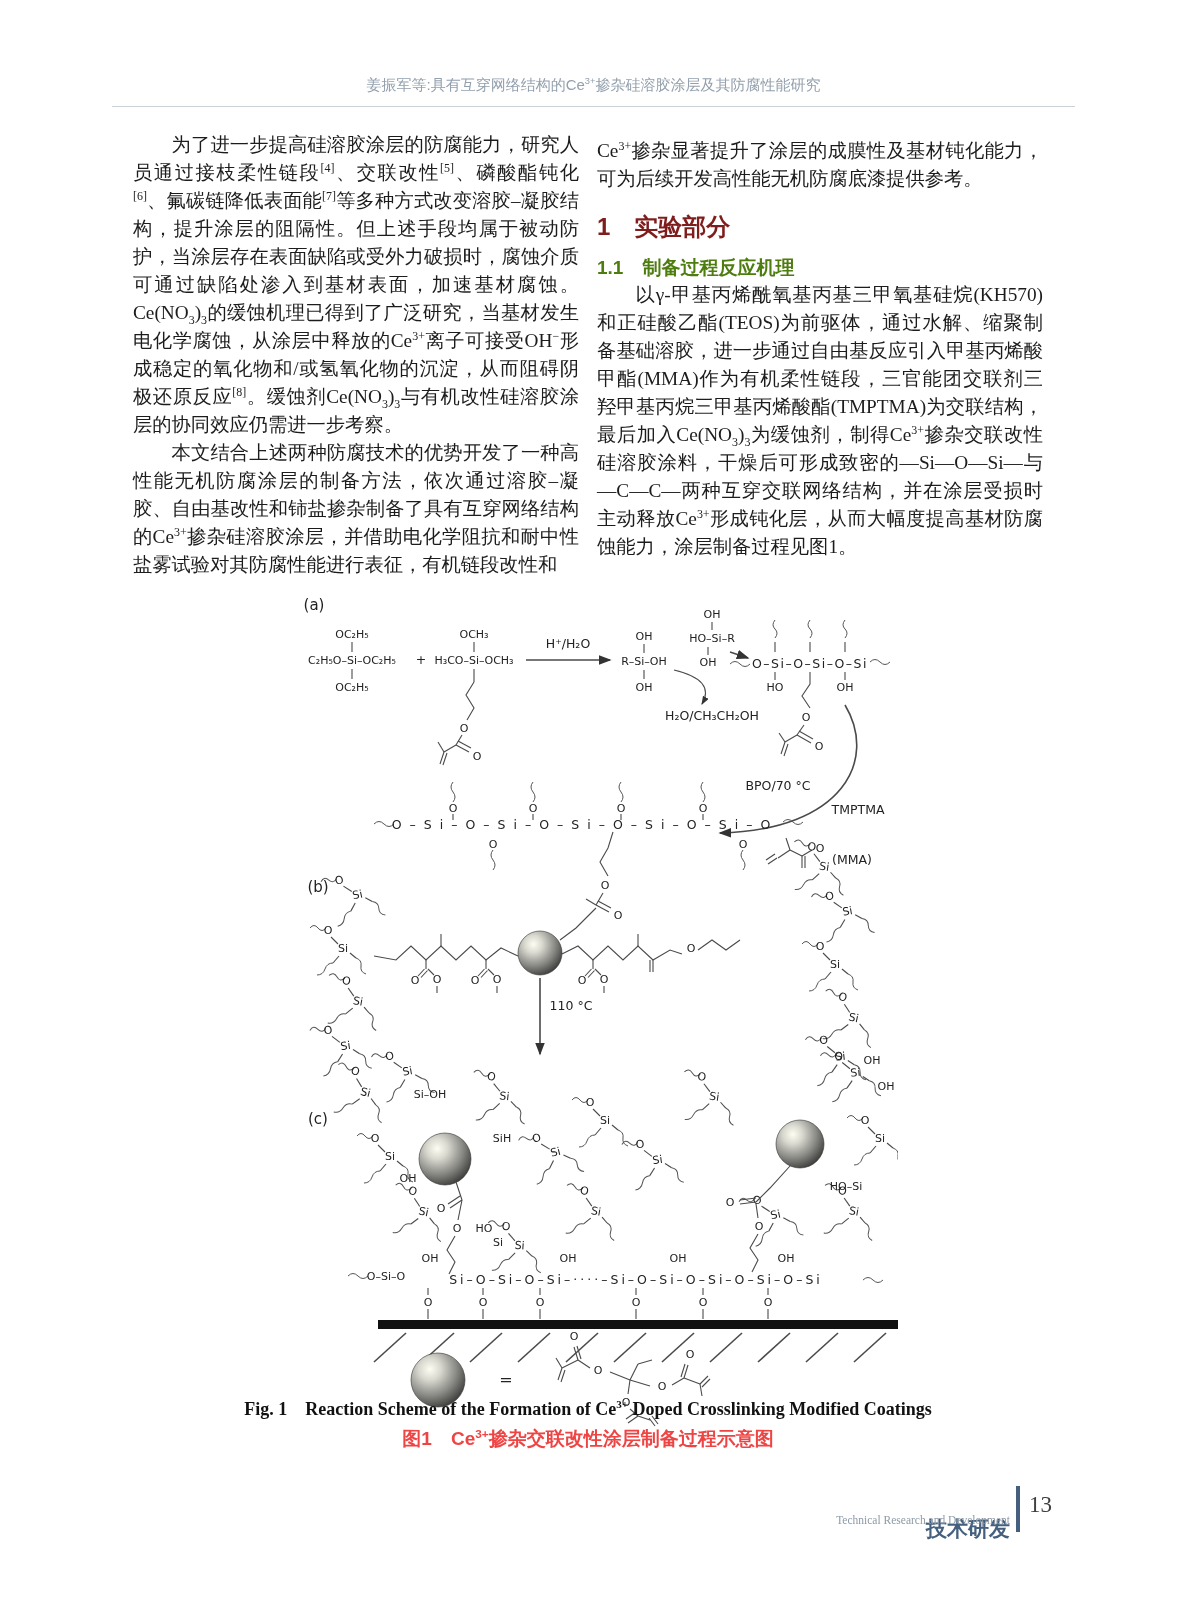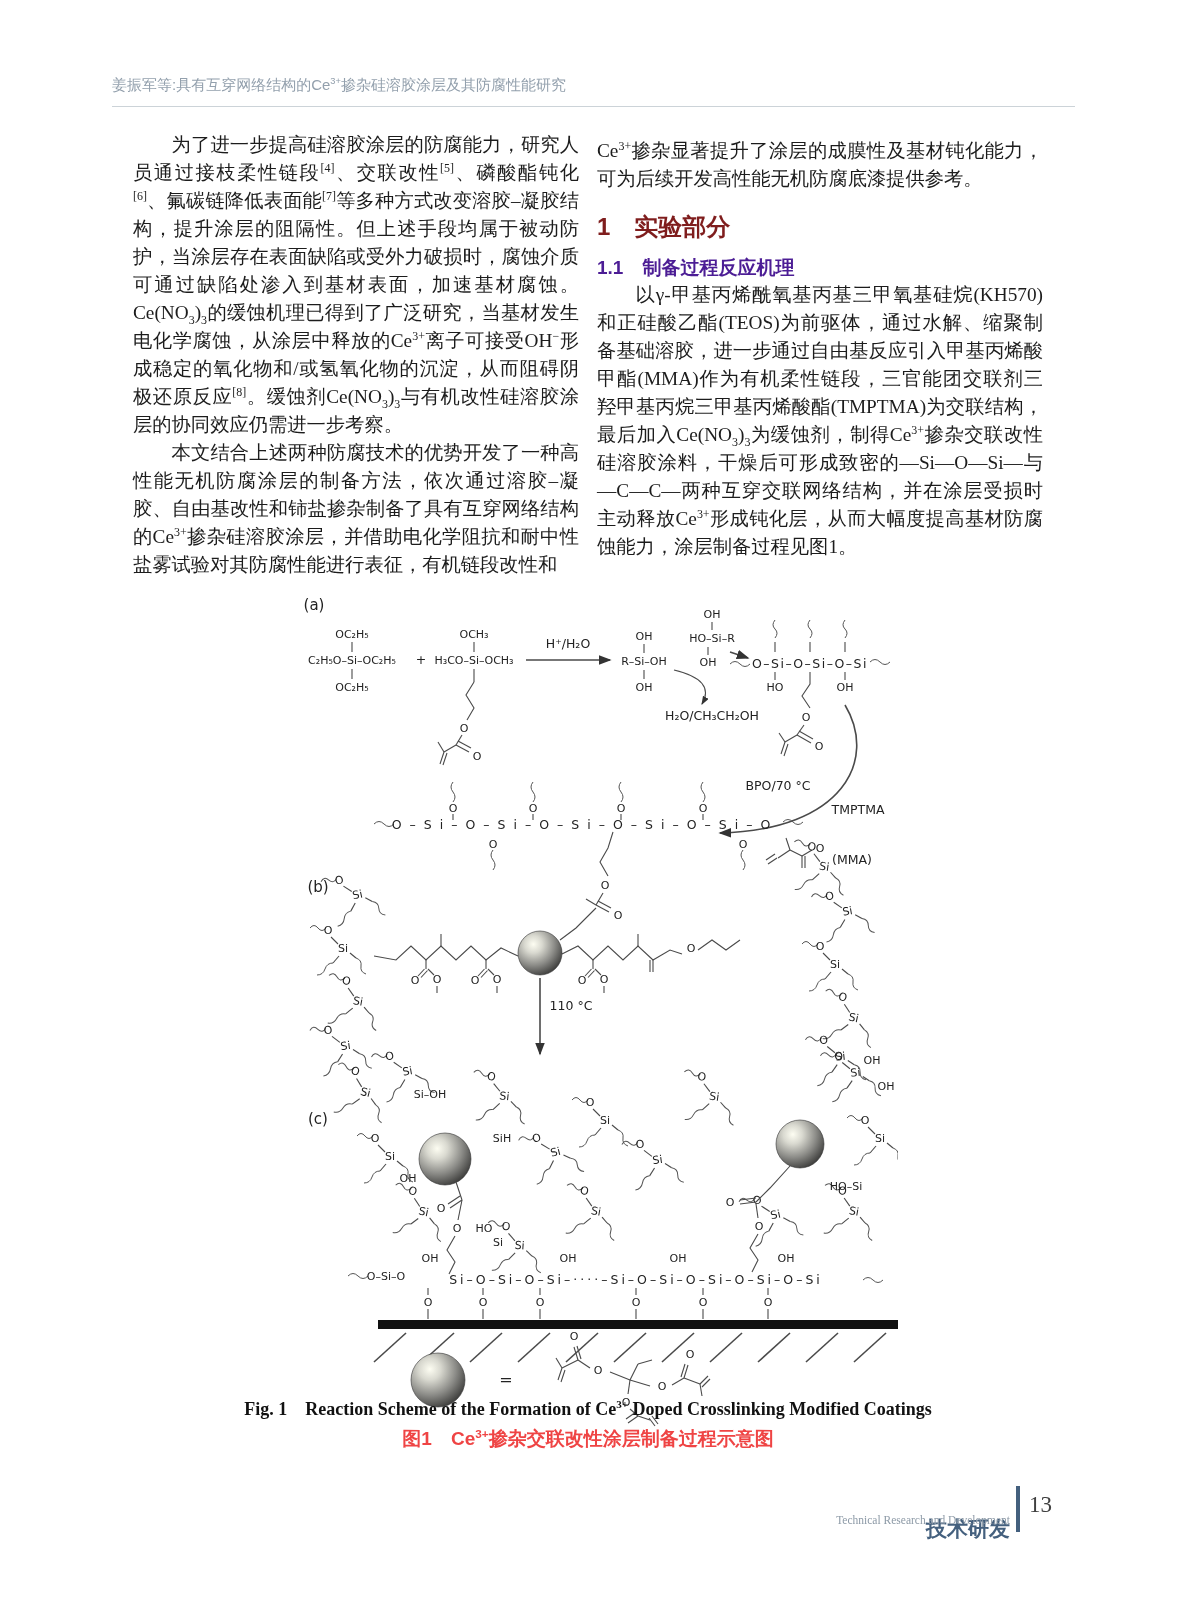--- a/index.html
+++ b/index.html
@@ -1,31 +1,31 @@
 <!DOCTYPE html>
 <html><head>
 <meta charset="utf-8">
 <style>
   html,body{margin:0;padding:0;background:#ffffff;}
   body{width:1187px;height:1600px;position:relative;overflow:hidden;
        font-family:"Liberation Serif","DejaVu Serif",serif;color:#1c1c1c;}
   sup{font-size:0.62em;line-height:0;}
   sub{font-size:0.62em;line-height:0;}
-  .hdr{position:absolute;left:112px;top:76px;width:963px;text-align:left;
+  .hdr{position:absolute;left:112px;top:76px;width:963px;text-align:center;
        font-size:15px;color:#93a0ad;font-family:"Liberation Sans",sans-serif;}
   .hdr-rule{position:absolute;left:112px;top:106px;width:963px;height:1px;background:#ccd3d8;}
   .col{position:absolute;width:446px;}
   .col-left{left:133px;top:131px;}
   .col-right{left:597px;top:137px;}
   p.body{margin:0;font-size:19.3px;line-height:28px;text-align:justify;text-justify:inter-ideograph;}
   p.indent{text-indent:2em;}
   .h1{margin:17px 0 0 0;font-size:24px;line-height:34px;font-weight:bold;
       font-family:"Liberation Sans",sans-serif;color:#7f1d1d;}
   .h2{margin:10px 0 0 0;font-size:19px;line-height:27px;font-weight:bold;
-      font-family:"Liberation Sans",sans-serif;color:#4c1d95;}
+      font-family:"Liberation Sans",sans-serif;color:#4d7c0f;}
   .p-after-h{margin-top:7px;}
   .figsvg{position:absolute;left:278px;top:592px;}
   .cap{position:absolute;left:188px;width:800px;text-align:center;}
   .cap-cn{top:1426px;font-size:19px;font-weight:bold;font-family:"Liberation Sans",sans-serif;color:#ef4444;}
   .cap-en{top:1397px;font-size:18px;font-weight:bold;color:#111;}
   .ft-cn{position:absolute;right:177px;top:1485px;font-size:21px;font-weight:bold;
          font-family:"Liberation Sans",sans-serif;color:#44607e;margin-top:30px;}
   .ft-en{position:absolute;right:177px;top:1514px;font-size:11.5px;color:#8c99a6;text-align:center;}
   .ft-bar{position:absolute;left:1016px;top:1486px;width:3.5px;height:46px;background:#44607e;}
   .ft-num{position:absolute;left:1029px;top:1492px;font-size:23px;color:#404040;}

